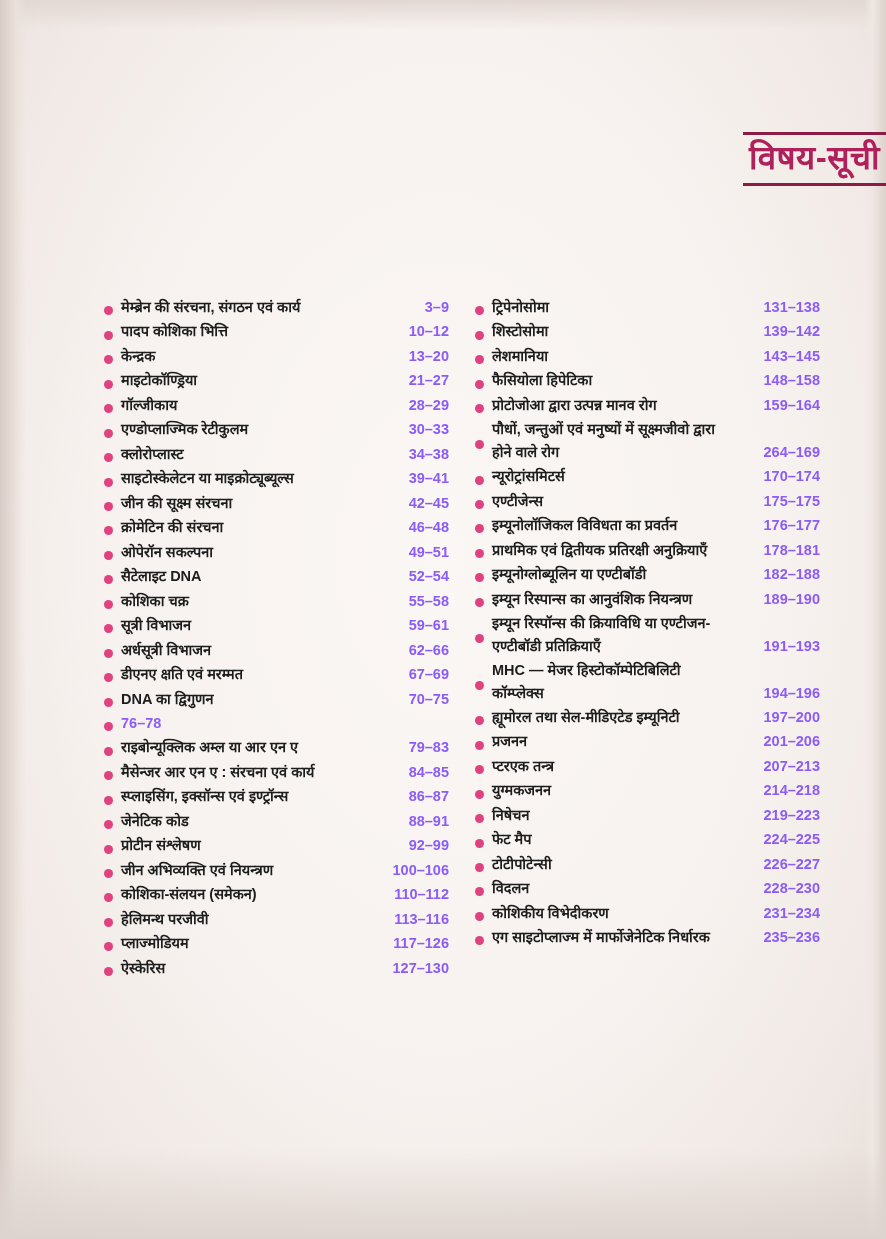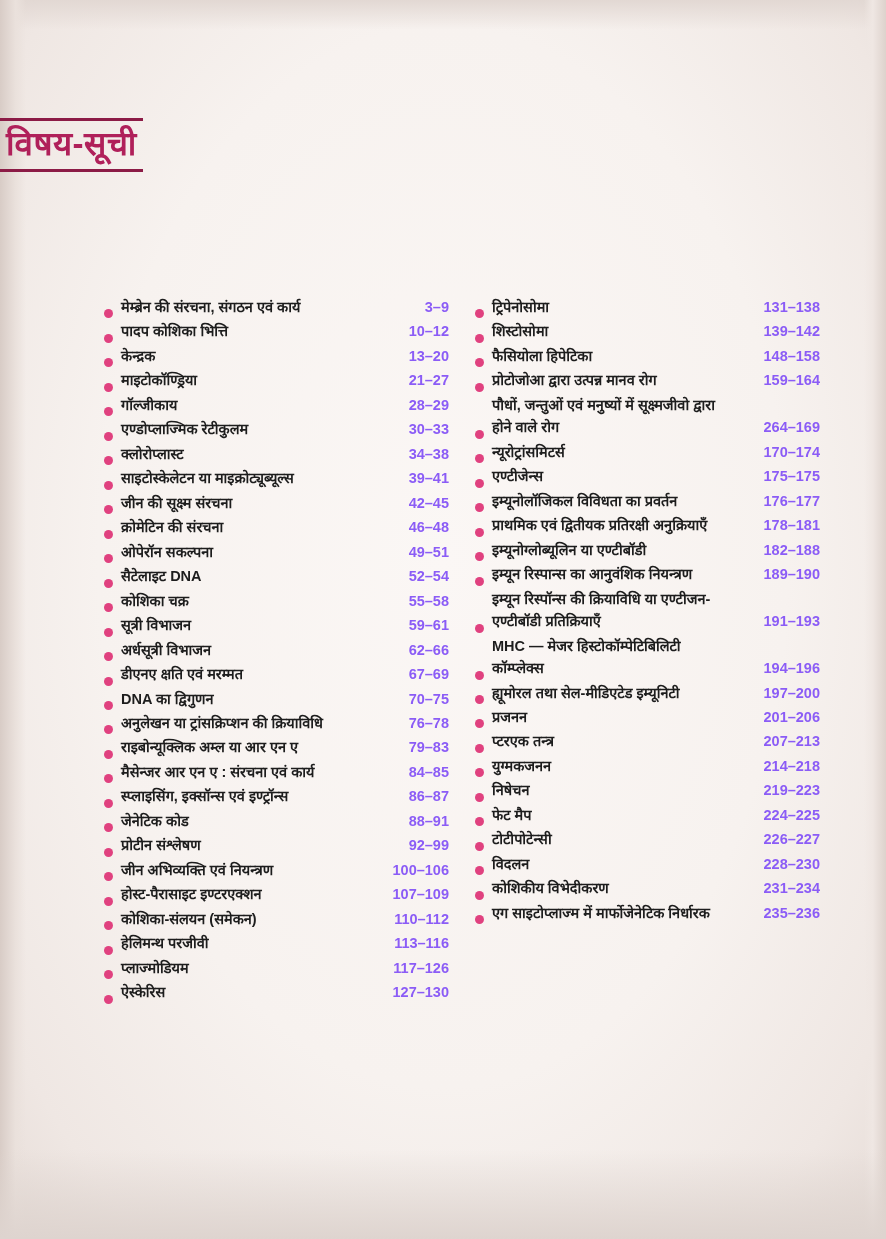--- a/index.html
+++ b/index.html
@@ -35,23 +35,23 @@
     background: linear-gradient(to bottom, #e2d8d3 0%, rgba(246,241,238,0) 100%);
   }
   .edge-bottom {
     position: absolute;
     left: 0; right: 0; bottom: 0; height: 90px;
     background: linear-gradient(to top, #ded4cf 0%, rgba(246,241,238,0) 100%);
   }
 
   .title-wrap {
     position: absolute;
-    top: 118px;
+    top: 132px;
     left: 0; right: 0;
-    text-align: left;
+    text-align: right;
   }
   .title {
     display: inline-block;
     font-family: "Liberation Sans", sans-serif;
     font-weight: bold;
     font-size: 33px;
     color: #b0205a;
     letter-spacing: 0.5px;
     padding: 4px 6px 6px 6px;
     border-top: 3px solid #8c1b46;
@@ -64,21 +64,21 @@
     top: 296px;
     left: 104px;
     width: 716px;
     display: flex;
     gap: 26px;
   }
   .col { width: 345px; }
 
   .entry {
     display: flex;
-    align-items: flex-end;
+    align-items: center;
     margin-bottom: 2px;
     min-height: 22px;
   }
   .bullet {
     flex: 0 0 auto;
     width: 9px; height: 9px;
     border-radius: 50%;
     background: #e0417f;
     margin-top: 7px;
     margin-right: 8px;
@@ -252,21 +252,20 @@
     <div class="entry">
         <span class="bullet"></span>
         <span class="entry-body">
           <span class="label">DNA का द्विगुणन</span>
           <span class="pages">70–75</span>
         </span>
       </div>
     <div class="entry">
         <span class="bullet"></span>
         <span class="entry-body">
-          <span class="label">अनुलेखन या ट्रांसक्रिप्शन की क्रियाविधि</span>
           <span class="pages">76–78</span>
         </span>
       </div>
     <div class="entry">
         <span class="bullet"></span>
         <span class="entry-body">
           <span class="label">राइबोन्यूक्लिक अम्ल या आर एन ए</span>
           <span class="pages">79–83</span>
         </span>
       </div>
@@ -301,27 +300,20 @@
     <div class="entry">
         <span class="bullet"></span>
         <span class="entry-body">
           <span class="label">जीन अभिव्यक्ति एवं नियन्त्रण</span>
           <span class="pages">100–106</span>
         </span>
       </div>
     <div class="entry">
         <span class="bullet"></span>
         <span class="entry-body">
-          <span class="label">होस्ट-पैरासाइट इण्टरएक्शन</span>
-          <span class="pages">107–109</span>
-        </span>
-      </div>
-    <div class="entry">
-        <span class="bullet"></span>
-        <span class="entry-body">
           <span class="label">कोशिका-संलयन (समेकन)</span>
           <span class="pages">110–112</span>
         </span>
       </div>
     <div class="entry">
         <span class="bullet"></span>
         <span class="entry-body">
           <span class="label">हेलिमन्थ परजीवी</span>
           <span class="pages">113–116</span>
         </span>
@@ -353,20 +345,27 @@
     <div class="entry">
         <span class="bullet"></span>
         <span class="entry-body">
           <span class="label">शिस्टोसोमा</span>
           <span class="pages">139–142</span>
         </span>
       </div>
     <div class="entry">
         <span class="bullet"></span>
         <span class="entry-body">
+          <span class="label">लेशमानिया</span>
+          <span class="pages">143–145</span>
+        </span>
+      </div>
+    <div class="entry">
+        <span class="bullet"></span>
+        <span class="entry-body">
           <span class="label">फैसियोला हिपेटिका</span>
           <span class="pages">148–158</span>
         </span>
       </div>
     <div class="entry">
         <span class="bullet"></span>
         <span class="entry-body">
           <span class="label">प्रोटोजोआ द्वारा उत्पन्न मानव रोग</span>
           <span class="pages">159–164</span>
         </span>

